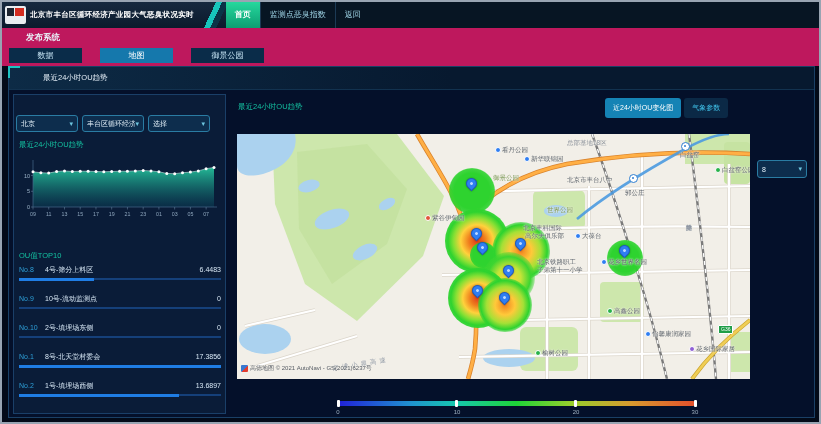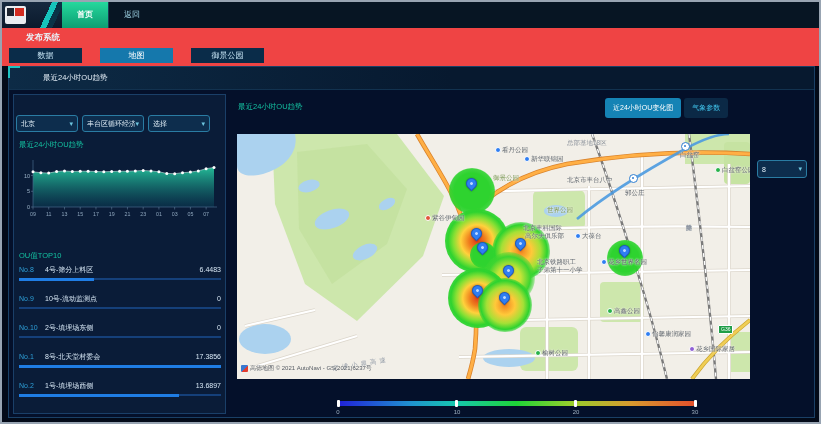--- a/index.html
+++ b/index.html
@@ -9,25 +9,25 @@
   
   .topbar{position:absolute;left:0;top:0;width:100%;height:26px;display:flex;align-items:center;
           background:linear-gradient(180deg,#16293f,#0b1a2c);border-bottom:1px solid #0e2f46;}
   .logo{width:21px;height:18px;margin:0 4px 0 3px;background:#e9edf1;border-radius:2px;position:relative;flex:none}
   .logo::before{content:"";position:absolute;right:2px;top:2px;width:9px;height:8px;background:#d22c20}
   .logo::after{content:"";position:absolute;left:2px;top:2px;width:7px;height:8px;background:#1d2430}
   .app-title{color:#fff;font-size:7.5px;font-weight:bold;letter-spacing:.3px;white-space:nowrap}
   .slash{width:26px;height:26px;margin-left:6px;flex:none;
          background:linear-gradient(115deg,transparent 42%,#17c4bc 42%,#17c4bc 58%,#0a3347 58%,#0a3347 74%,transparent 74%)}
   .nav{flex:1;height:26px;display:flex;align-items:stretch;background:#071523}
-  .nav-item{padding:0 15px;line-height:26px;font-size:8px;color:#9fd4e6;cursor:pointer;white-space:nowrap}
+  .nav-item{padding:0 9px;line-height:26px;font-size:8px;color:#9fd4e6;cursor:pointer;white-space:nowrap}
   .nav-item + .nav-item{border-left:1px solid #1c3a55}
   .nav-item.active{background:linear-gradient(180deg,#25d89d,#0d9e72);color:#fff;font-weight:bold;border-left:none}
   
-  .pubrow{position:absolute;left:0;top:26px;width:100%;height:38px;background:#ef4444}
+  .pubrow{position:absolute;left:0;top:26px;width:100%;height:38px;background:#be185d}
   .pub-title{position:absolute;left:24px;top:4px;color:#e8f1f8;font-size:8.5px;font-weight:bold}
   .tabs{position:absolute;left:7px;top:20px;display:flex;gap:18px}
   .tab{width:73px;height:15px;background:#0a2c49;color:#c8e6f6;font-size:8px;display:flex;
        align-items:center;justify-content:center;cursor:pointer}
   .tab.active{background:#1578ac;color:#fff}
   
   .outer{position:absolute;left:6px;top:64px;width:807px;height:352px;background:#04102a;
          border:1px solid #1a4066;box-sizing:border-box}
   .outer-header{height:22px;background:linear-gradient(90deg,#0d2b46,#07192f 55%);border-bottom:1px solid #123click
          ;border-bottom:1px solid #123click}
@@ -87,23 +87,25 @@
   .legend-bar{position:absolute;left:336px;top:399px;width:357px;height:5px;border-radius:2px}
   .lg-mark{position:absolute;top:-1px;width:3px;height:7px;background:#fff;border-radius:1px}
   .legend-ticks{position:absolute;left:336px;top:407px;width:357px;height:8px}
   .lg-tick{position:absolute;transform:translateX(-50%);color:#9fb0c0;font-size:6px}
 </style>
 </head>
 <body data-interactable="false">
 
 <div class="topbar" data-interactable="false">
   <div class="logo" data-interactable="false"></div>
+  <div class="app-title" data-interactable="false">北京市丰台区循环经济产业园大气恶臭状况实时</div>
   <div class="slash" data-interactable="false"></div>
   <div class="nav" data-interactable="false">
       <div class="nav-item active" data-interactable="true">首页</div>
+      <div class="nav-item" data-interactable="true">监测点恶臭指数</div>
       <div class="nav-item" data-interactable="true">返回</div>
     </div>
 </div>
 
 <div class="pubrow" data-interactable="false">
   <div class="pub-title" data-interactable="false">发布系统</div>
   <div class="tabs" data-interactable="false">
       <div class="tab" data-interactable="true">数据</div>
       <div class="tab active" data-interactable="true">地图</div>
       <div class="tab" data-interactable="true">御景公园</div>

